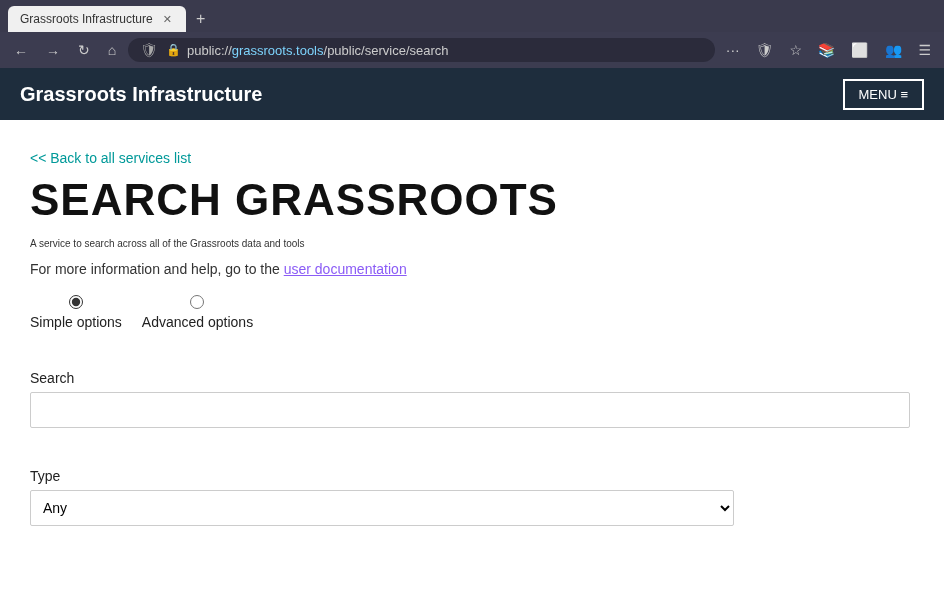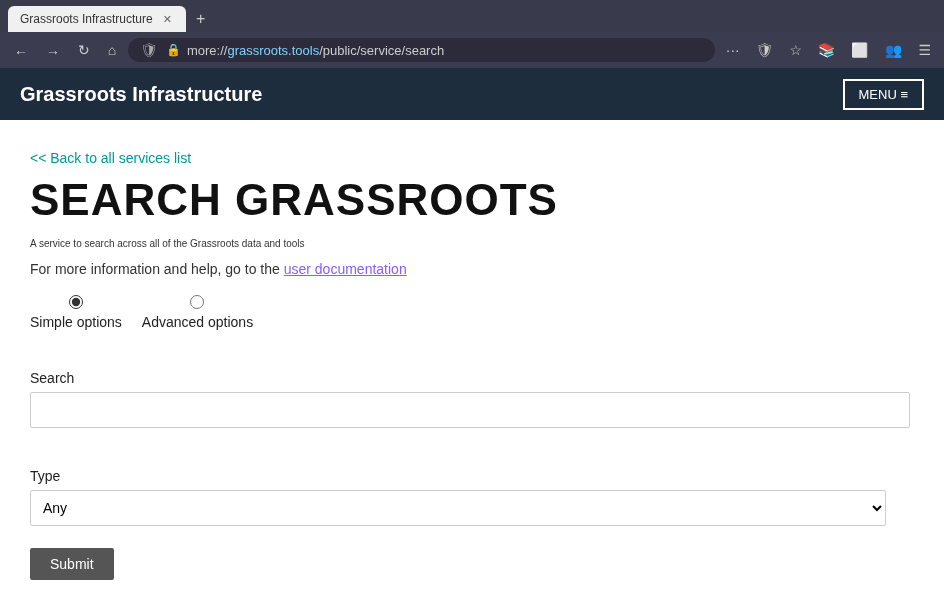--- a/index.html
+++ b/index.html
@@ -191,21 +191,21 @@
     .form-input {
       width: 880px;
       max-width: 100%;
       height: 36px;
       border: 1px solid #ccc;
       border-radius: 2px;
       padding: 4px 8px;
       font-size: 14px;
     }
     .form-select {
-      width: 856px;
+      width: 704px;
       max-width: 100%;
       height: 36px;
       border: 1px solid #ccc;
       border-radius: 2px;
       padding: 4px 8px;
       font-size: 14px;
       background: #fff;
       appearance: auto;
     }
 
@@ -234,21 +234,21 @@
   </div>
   <div class="browser-toolbar">
     <button class="nav-btn">←</button>
     <button class="nav-btn">→</button>
     <button class="nav-btn">↻</button>
     <button class="nav-btn">⌂</button>
     <div class="address-bar">
       <span class="shield-icon">🛡</span>
       <span class="lock-icon">🔒</span>
       <span class="url-text">
-        <span>more://</span><span class="url-domain">grassroots.tools</span><span>/public/service/search</span>
+        <span>public://</span><span class="url-domain">grassroots.tools</span><span>/public/service/search</span>
       </span>
     </div>
     <div class="toolbar-right">
       <span class="toolbar-icon">···</span>
       <span class="toolbar-icon">🛡</span>
       <span class="toolbar-icon">☆</span>
       <span class="toolbar-icon">📚</span>
       <span class="toolbar-icon">⬜</span>
       <span class="toolbar-icon">👥</span>
       <span class="toolbar-icon">☰</span>
@@ -289,14 +289,13 @@
 
   
   <div class="form-group">
     <label class="form-label">Type</label>
     <select class="form-select">
       <option>Any</option>
     </select>
   </div>
 
   
-  <button class="submit-btn">Submit</button>
 </div>
 
 </body></html>

